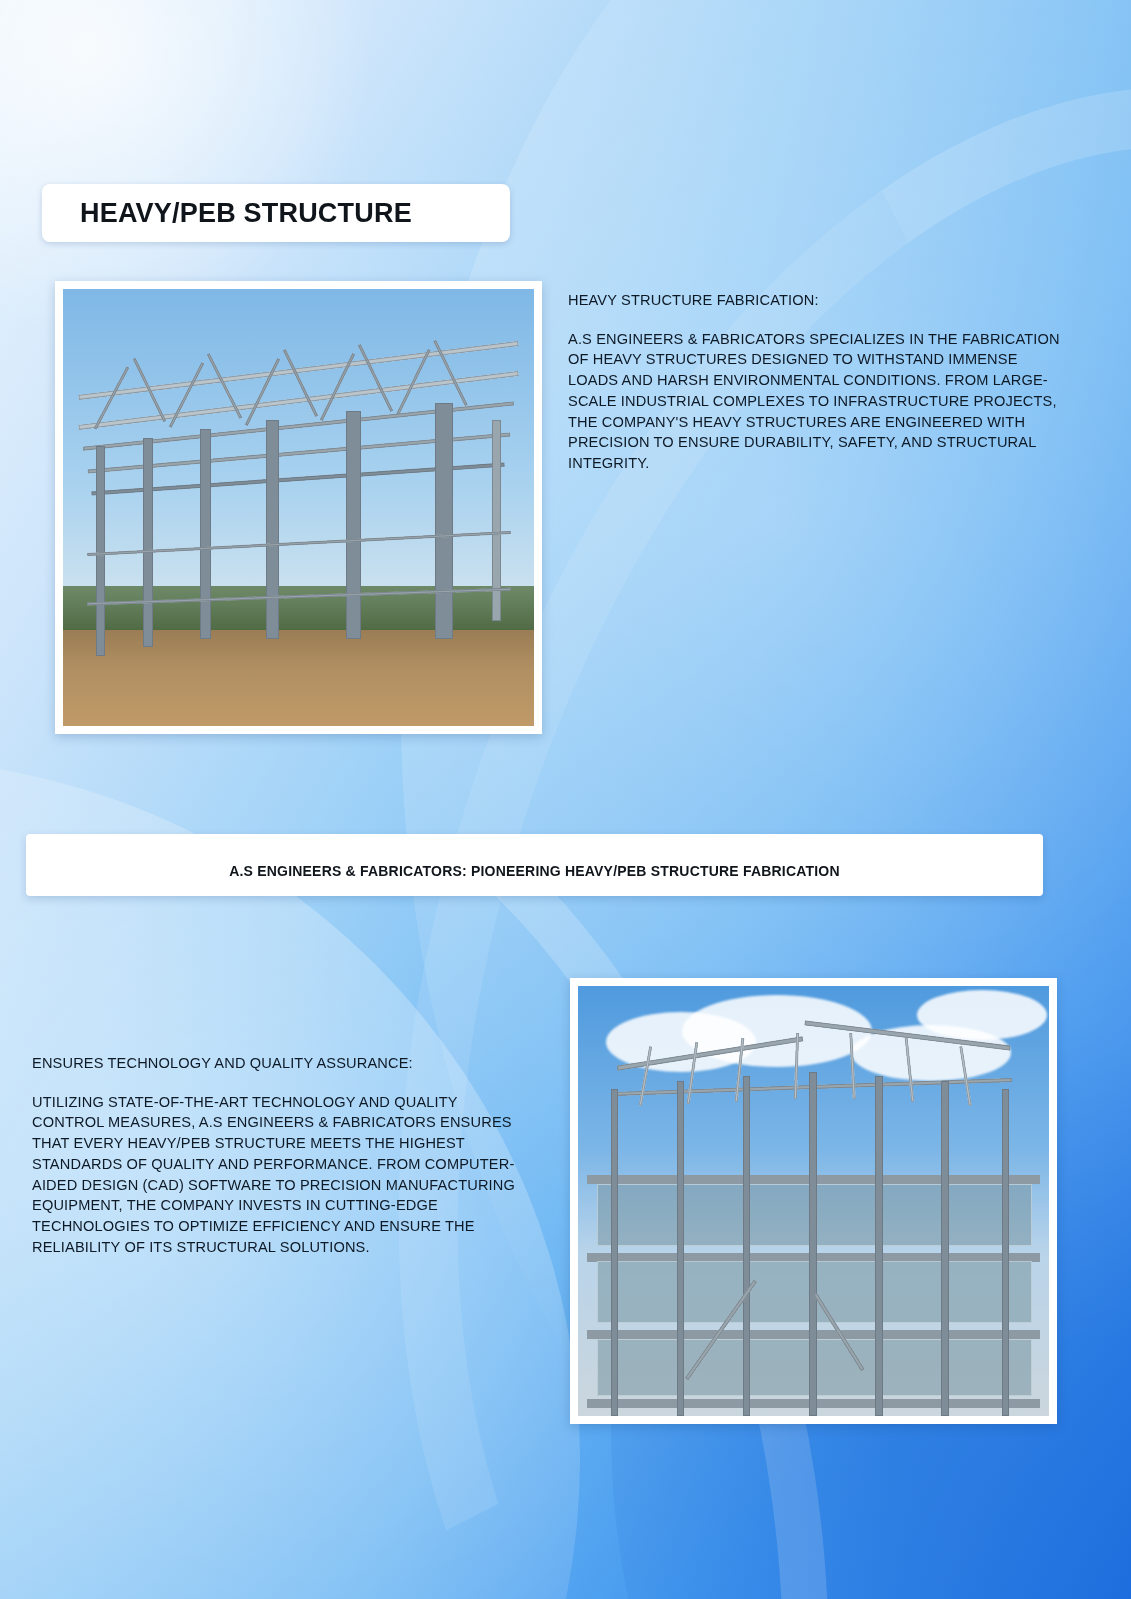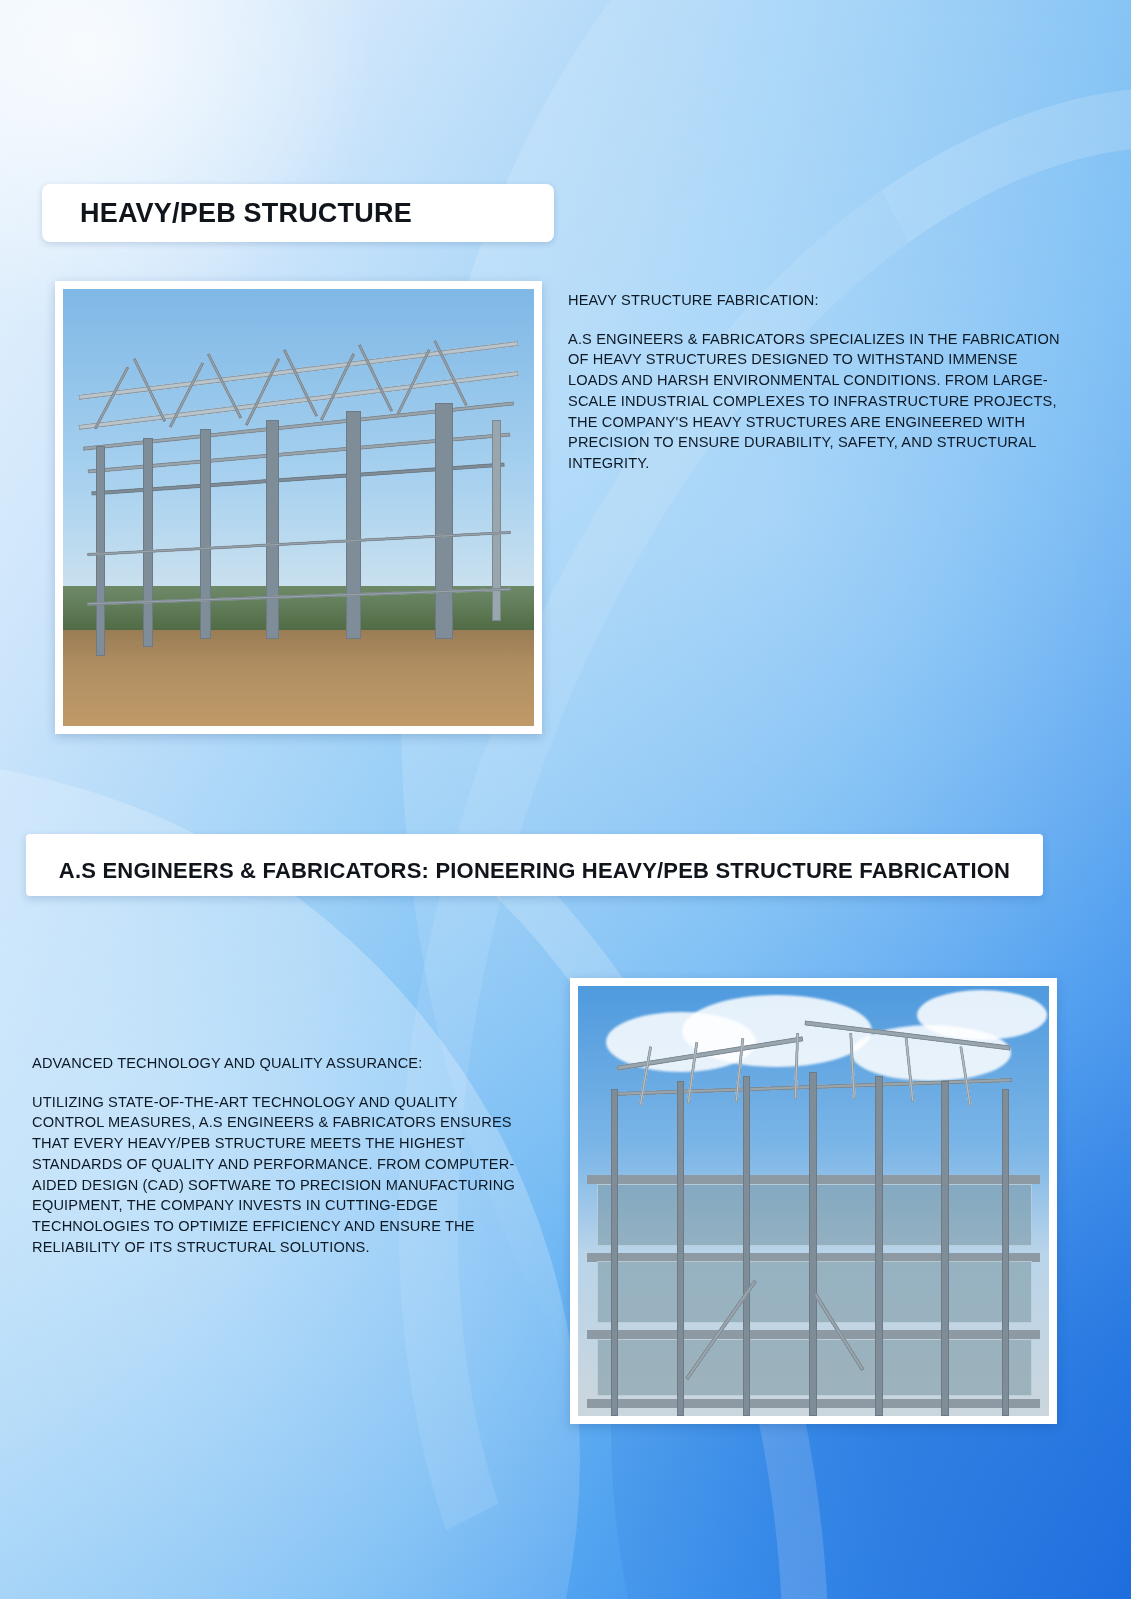--- a/index.html
+++ b/index.html
@@ -78,21 +78,21 @@
   .page {
     position: relative;
     width: 100%;
     height: 100%;
   }
 
   .title-card {
     position: absolute;
     left: 42px;
     top: 184px;
-    width: 512px;
+    width: 468px;
     height: 58px;
     background: #ffffff;
     border-radius: 8px;
     box-shadow: 0 2px 6px rgba(20,60,120,0.18);
     display: flex;
     align-items: center;
   }
   .title-card h1 {
     margin: 0;
     padding-left: 38px;
@@ -212,21 +212,21 @@
     width: 1017px;
     height: 62px;
     background: #ffffff;
     border-radius: 4px;
     box-shadow: 0 3px 9px rgba(20,60,120,0.18);
     display: flex;
     align-items: center;
     justify-content: center;
   }
   .banner span {
-    font-size: 22px;
+    font-size: 14px;
     font-weight: bold;
     color: #10151c;
     letter-spacing: 0.2px;
     margin-top: 12px;
   }
 </style>
 </head>
 <body>
 
 <div class="page">
@@ -283,21 +283,21 @@
   <div class="text-block text-top">
     <p class="heading">HEAVY STRUCTURE FABRICATION:</p>
     <p class="body">A.S ENGINEERS &amp; FABRICATORS SPECIALIZES IN THE FABRICATION OF HEAVY STRUCTURES DESIGNED TO WITHSTAND IMMENSE LOADS AND HARSH ENVIRONMENTAL CONDITIONS. FROM LARGE-SCALE INDUSTRIAL COMPLEXES TO INFRASTRUCTURE PROJECTS, THE COMPANY'S HEAVY STRUCTURES ARE ENGINEERED WITH PRECISION TO ENSURE DURABILITY, SAFETY, AND STRUCTURAL INTEGRITY.</p>
   </div>
 
   <div class="banner">
     <span>A.S ENGINEERS &amp; FABRICATORS: PIONEERING HEAVY/PEB STRUCTURE FABRICATION</span>
   </div>
 
   <div class="text-block text-bottom">
-    <p class="heading">ADVANCED TECHNOLOGY AND QUALITY ASSURANCE:</p>
+    <p class="heading">ENSURES TECHNOLOGY AND QUALITY ASSURANCE:</p>
     <p class="body">UTILIZING STATE-OF-THE-ART TECHNOLOGY AND QUALITY CONTROL MEASURES, A.S ENGINEERS &amp; FABRICATORS ENSURES THAT EVERY HEAVY/PEB STRUCTURE MEETS THE HIGHEST STANDARDS OF QUALITY AND PERFORMANCE. FROM COMPUTER-AIDED DESIGN (CAD) SOFTWARE TO PRECISION MANUFACTURING EQUIPMENT, THE COMPANY INVESTS IN CUTTING-EDGE TECHNOLOGIES TO OPTIMIZE EFFICIENCY AND ENSURE THE RELIABILITY OF ITS STRUCTURAL SOLUTIONS.</p>
   </div>
 
   <div class="photo-frame photo-bottom">
     <div class="photo-inner">
       <div class="sky2"></div>
       <div class="cloud" style="left:6%;top:6%;width:150px;height:60px;"></div>
       <div class="cloud" style="left:22%;top:2%;width:190px;height:72px;"></div>
       <div class="cloud" style="left:58%;top:9%;width:160px;height:56px;"></div>
       <div class="cloud" style="left:72%;top:1%;width:130px;height:50px;"></div>

